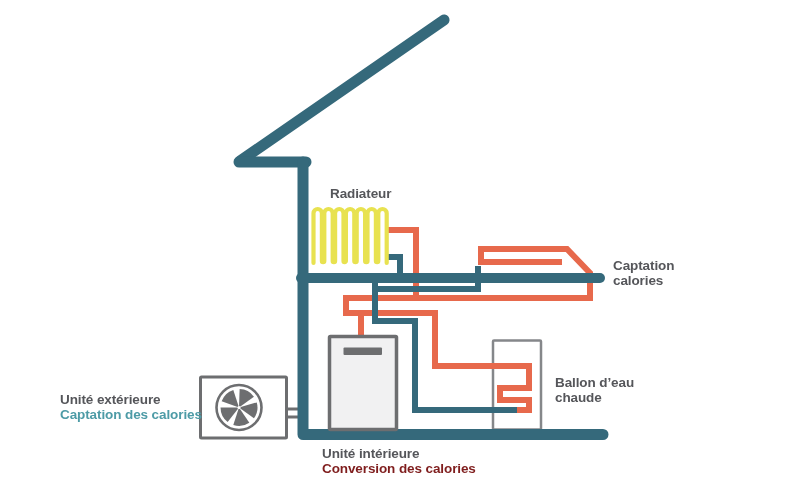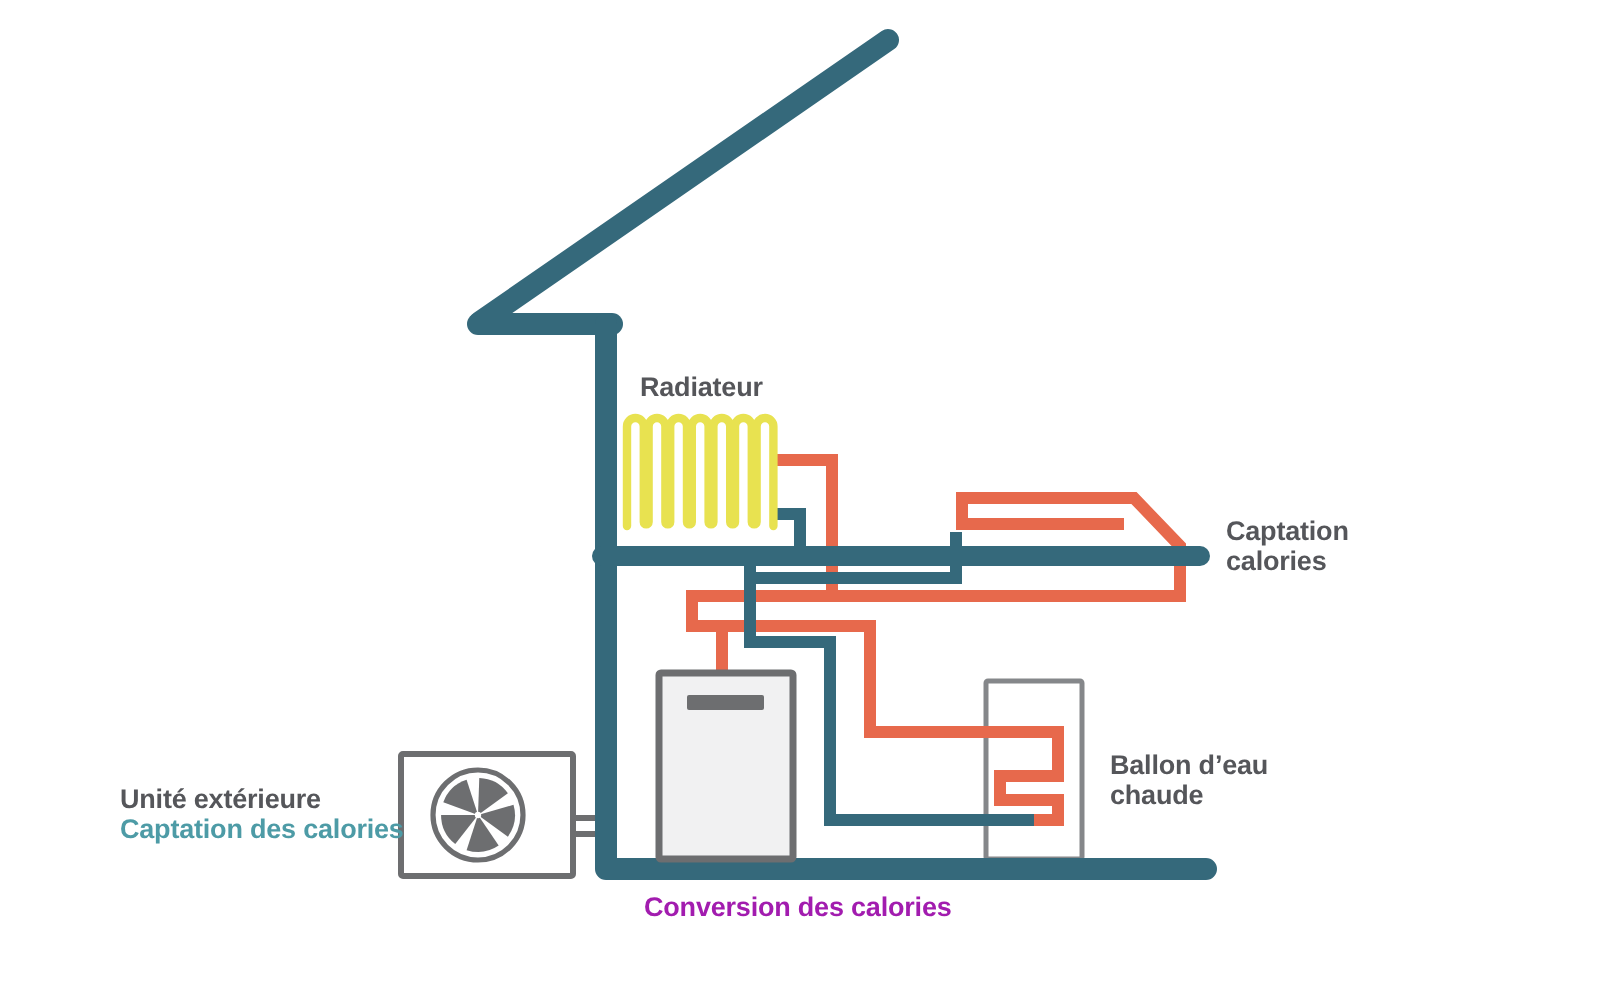--- a/index.html
+++ b/index.html
@@ -14,21 +14,21 @@
   .lbl{
     position:absolute;
     font-size:13.5px;
     line-height:15px;
     font-weight:700;
     color:#55565a;
     letter-spacing:-0.1px;
     white-space:nowrap;
   }
   .lbl .teal{color:#4d9ba6;}
-  .lbl .orange{color:#a21caf;}
+  .lbl .orange{color:#7f1d1d;}
 </style>
 </head>
 <body>
 
 <div class="stage">
 
   <svg width="800" height="500" viewBox="0 0 800 500">
 
     <rect x="493" y="340.5" width="48" height="89" rx="1" fill="#ffffff" stroke-width="2.5" stroke="#85878a"></rect>
 
@@ -75,34 +75,35 @@
         <circle r="1.6" fill="#ffffff"></circle>
       </g>
     </g>
 
     <g>
       <rect x="329.5" y="336.5" width="67" height="93" rx="1" fill="#f1f1f2" stroke="#6d6e70" stroke-width="3.5"></rect>
       <rect x="343.5" y="347.5" width="38.5" height="7.5" rx="1" fill="#6d6e70"></rect>
     </g>
   </svg>
 
-  <div class="lbl" style="left:320px;top:186px">Radiateur</div>
+  <div class="lbl" style="left:330px;top:186px">Radiateur</div>
 
   <div class="lbl" style="left:613px;top:258px">
     <div>Captation</div>
     <div>calories</div>
   </div>
 
   <div class="lbl" style="left:60px;top:392px">
     <div>Unité extérieure</div>
     <div class="teal">Captation des calories</div>
   </div>
 
   <div class="lbl" style="left:555px;top:375px">
     <div>Ballon d’eau</div>
     <div>chaude</div>
   </div>
 
   <div class="lbl" style="left:322px;top:446px">
+    <div>Unité intérieure</div>
     <div class="orange">Conversion des calories</div>
   </div>
 
 </div>
 
 </body></html>

